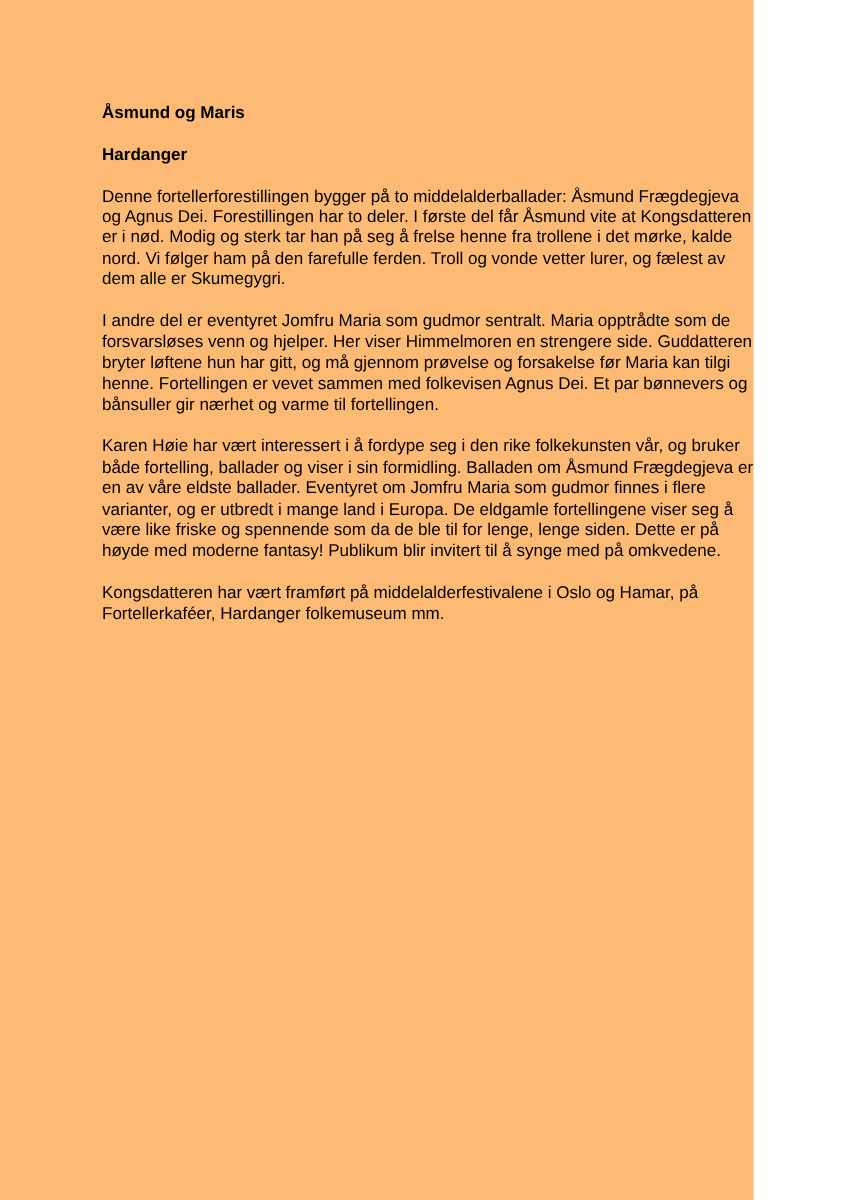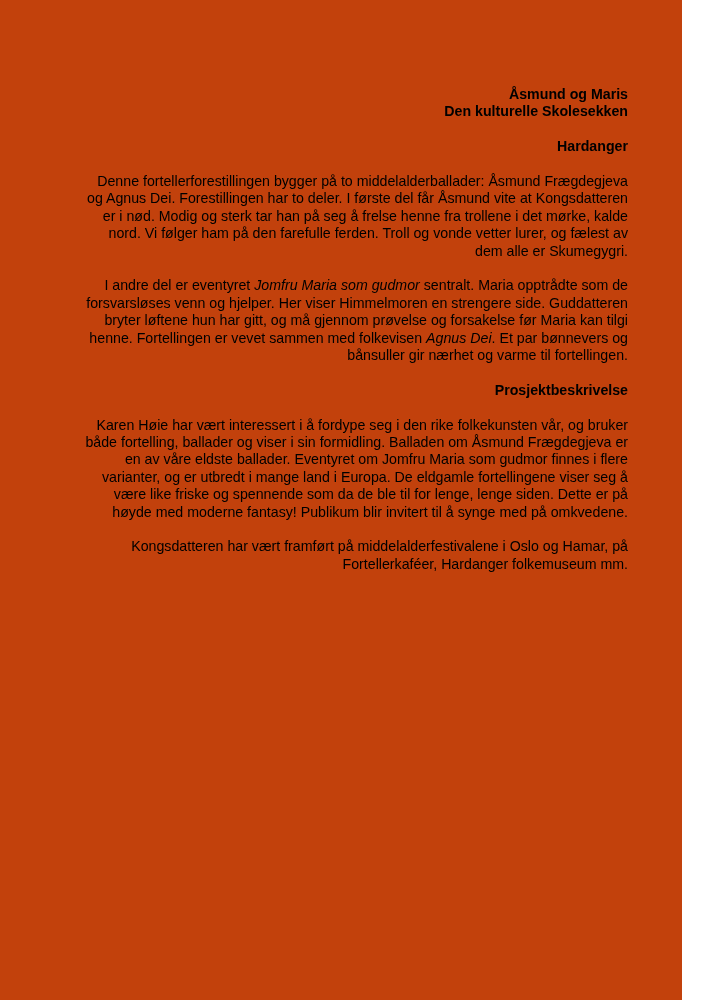--- a/index.html
+++ b/index.html
@@ -2,66 +2,62 @@
 <html><head>
 <meta charset="utf-8">
 <style>
   html, body {
     margin: 0;
     padding: 0;
     background: #ffffff;
   }
   .page {
     position: relative;
-    width: 682px;
+    width: 628px;
     height: 1000px;
-    background: #c2410c;
+    background: #fdba74;
     overflow: hidden;
-    text-align: right;
   }
   .content {
     position: absolute;
     left: 85px;
     top: 86px;
     width: 543px;
     font-family: "Liberation Sans", sans-serif;
     font-size: 14.2px;
     line-height: 17.4px;
     color: #000000;
     -webkit-font-smoothing: antialiased;
   }
   .content p {
     margin: 0 0 17.4px 0;
     padding: 0;
   }
   .bold {
     font-weight: bold;
   }
   .italic {
-    font-style: italic;
   }
 </style>
 </head>
 <body>
 
 <div class="page">
   <div class="content">
 
     <p class="bold">
       <span>Åsmund og Maris</span><br>
-      <span>Den kulturelle Skolesekken</span>
     </p>
 
     <p class="bold">Hardanger</p>
 
     <p><span>Denne fortellerforestillingen bygger på to middelalderballader: Åsmund Frægdegjeva og Agnus Dei. Forestillingen har to deler. I første del får Åsmund vite at Kongsdatteren er i nød. Modig og sterk tar han på seg å frelse henne fra trollene i det mørke, kalde nord. Vi følger ham på den farefulle ferden. Troll og vonde vetter lurer, og fælest av dem alle er Skumegygri.</span></p>
 
     <p><span>I andre del er eventyret </span><span class="italic">Jomfru Maria som gudmor</span><span> sentralt. Maria opptrådte som de forsvarsløses venn og hjelper. Her viser Himmelmoren en strengere side. Guddatteren bryter løftene hun har gitt, og må gjennom prøvelse og forsakelse før Maria kan tilgi henne. Fortellingen er vevet sammen med folkevisen </span><span class="italic">Agnus Dei</span><span>. Et par bønnevers og bånsuller gir nærhet og varme til fortellingen.</span></p>
 
-    <p class="bold">Prosjektbeskrivelse</p>
 
 
     <p><span>Karen Høie har vært interessert i å fordype seg i den rike folkekunsten vår, og bruker både fortelling, ballader og viser i sin formidling. Balladen om Åsmund Frægdegjeva er en av våre eldste ballader. Eventyret om Jomfru Maria som gudmor finnes i flere varianter, og er utbredt i mange land i Europa. De eldgamle fortellingene viser seg å være like friske og spennende som da de ble til for lenge, lenge siden. Dette er på høyde med moderne fantasy! Publikum blir invitert til å synge med på omkvedene.</span></p>
 
     <p><span>Kongsdatteren har vært framført på middelalderfestivalene i Oslo og Hamar, på Fortellerkaféer, Hardanger folkemuseum mm.</span></p>
 
   </div>
 </div>
 
 </body></html>

